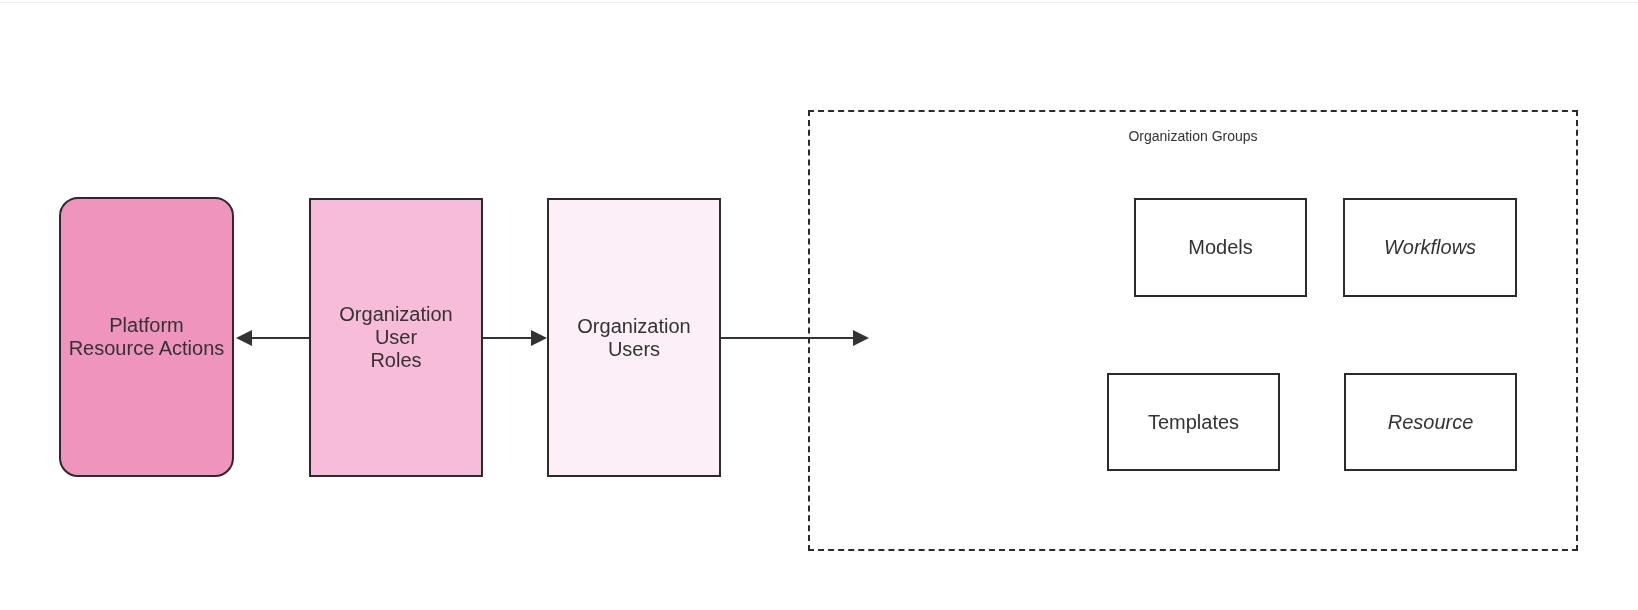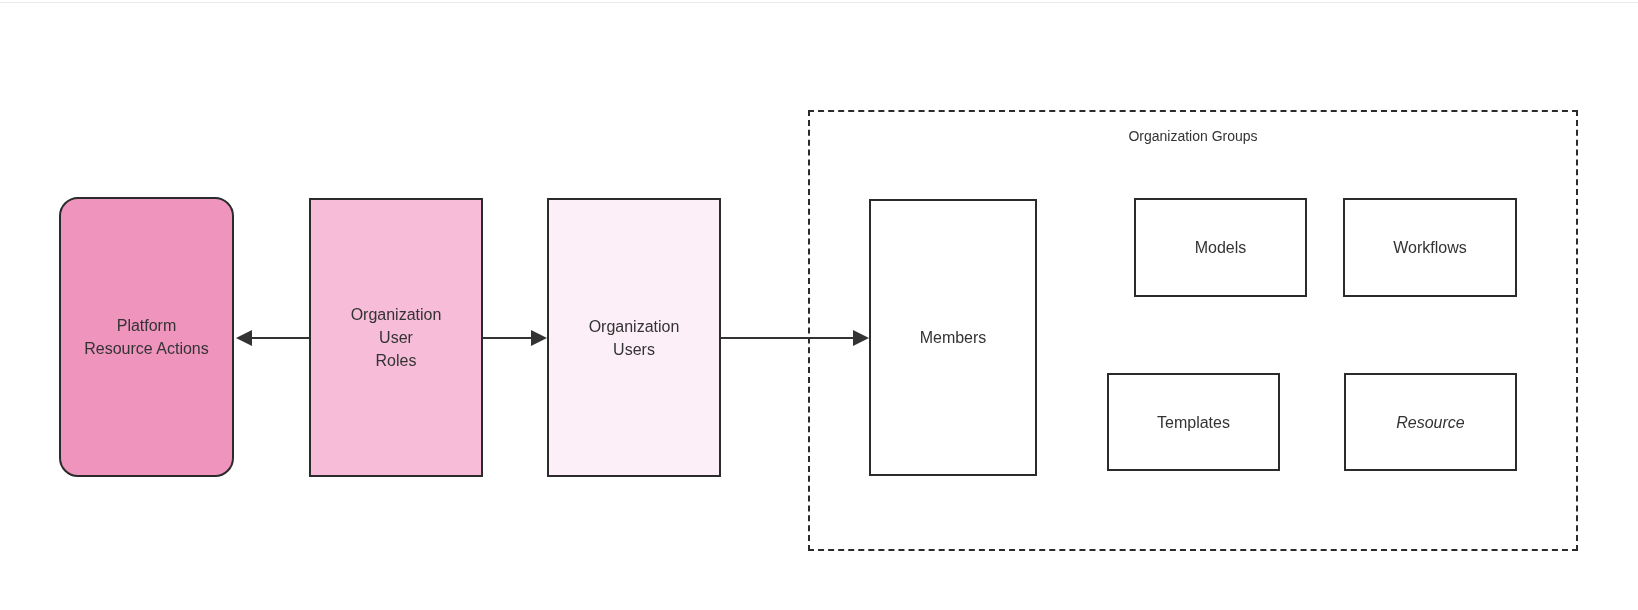--- a/index.html
+++ b/index.html
@@ -22,21 +22,21 @@
     box-sizing: border-box;
     border: 2px solid #2b2b2b;
     background: #ffffff;
     display: flex;
     align-items: center;
     justify-content: center;
     text-align: center;
   }
   .node .label {
     white-space: pre-line;
-    font-size: 16px;
+    font-size: 20px;
     line-height: 23px;
     color: #333333;
   }
   .italic .label { font-style: italic; }
   .group {
     position: absolute;
     box-sizing: border-box;
     border: 2px dashed #2b2b2b;
     background: transparent;
   }
@@ -88,29 +88,26 @@
     <span class="label">Organization
 User
 Roles</span>
   </div>
 
   <div class="node" style="left: 547px; top: 198px; width: 174px; height: 279px; background-color: rgb(253, 239, 247);">
     <span class="label">Organization
 Users</span>
   </div>
 
-  <div class="node" style="left: 869px; top: 199px; width: 168px; height: 277px; background-color: rgb(255, 255, 255);">
-    <span class="label">Members</span>
-  </div>
 
   <div class="node" style="left: 1134px; top: 198px; width: 173px; height: 99px; background-color: rgb(255, 255, 255);">
     <span class="label">Models</span>
   </div>
 
-  <div class="node" style="left: 1343px; top: 198px; width: 174px; height: 99px; background-color: rgb(255, 255, 255);">
+  <div class="node" style="left: 1343px; top: 198px; width: 174px; height: 99px; background-color: rgb(255, 255, 255); font-style: italic;">
     <span class="label">Workflows</span>
   </div>
 
   <div class="node" style="left: 1107px; top: 373px; width: 173px; height: 98px; background-color: rgb(255, 255, 255);">
     <span class="label">Templates</span>
   </div>
 
   <div class="node italic" style="left: 1344px; top: 373px; width: 173px; height: 98px; background-color: rgb(255, 255, 255);">
     <span class="label">Resource</span>
   </div>

